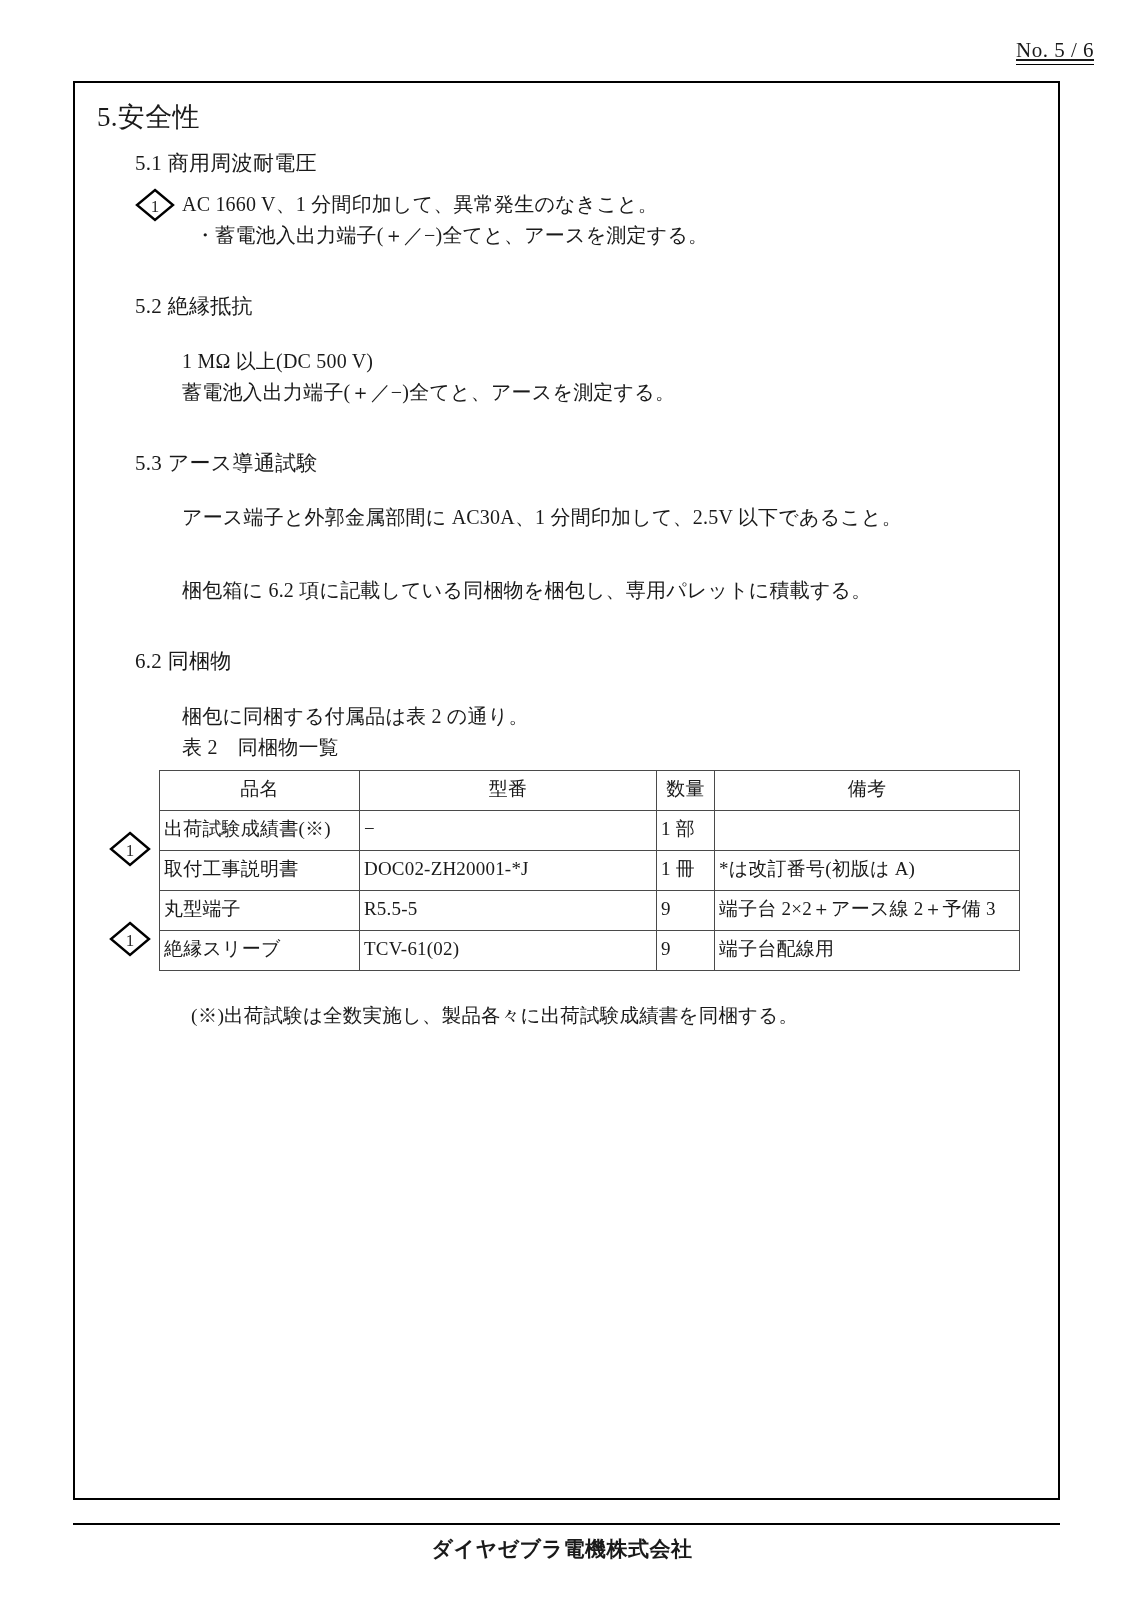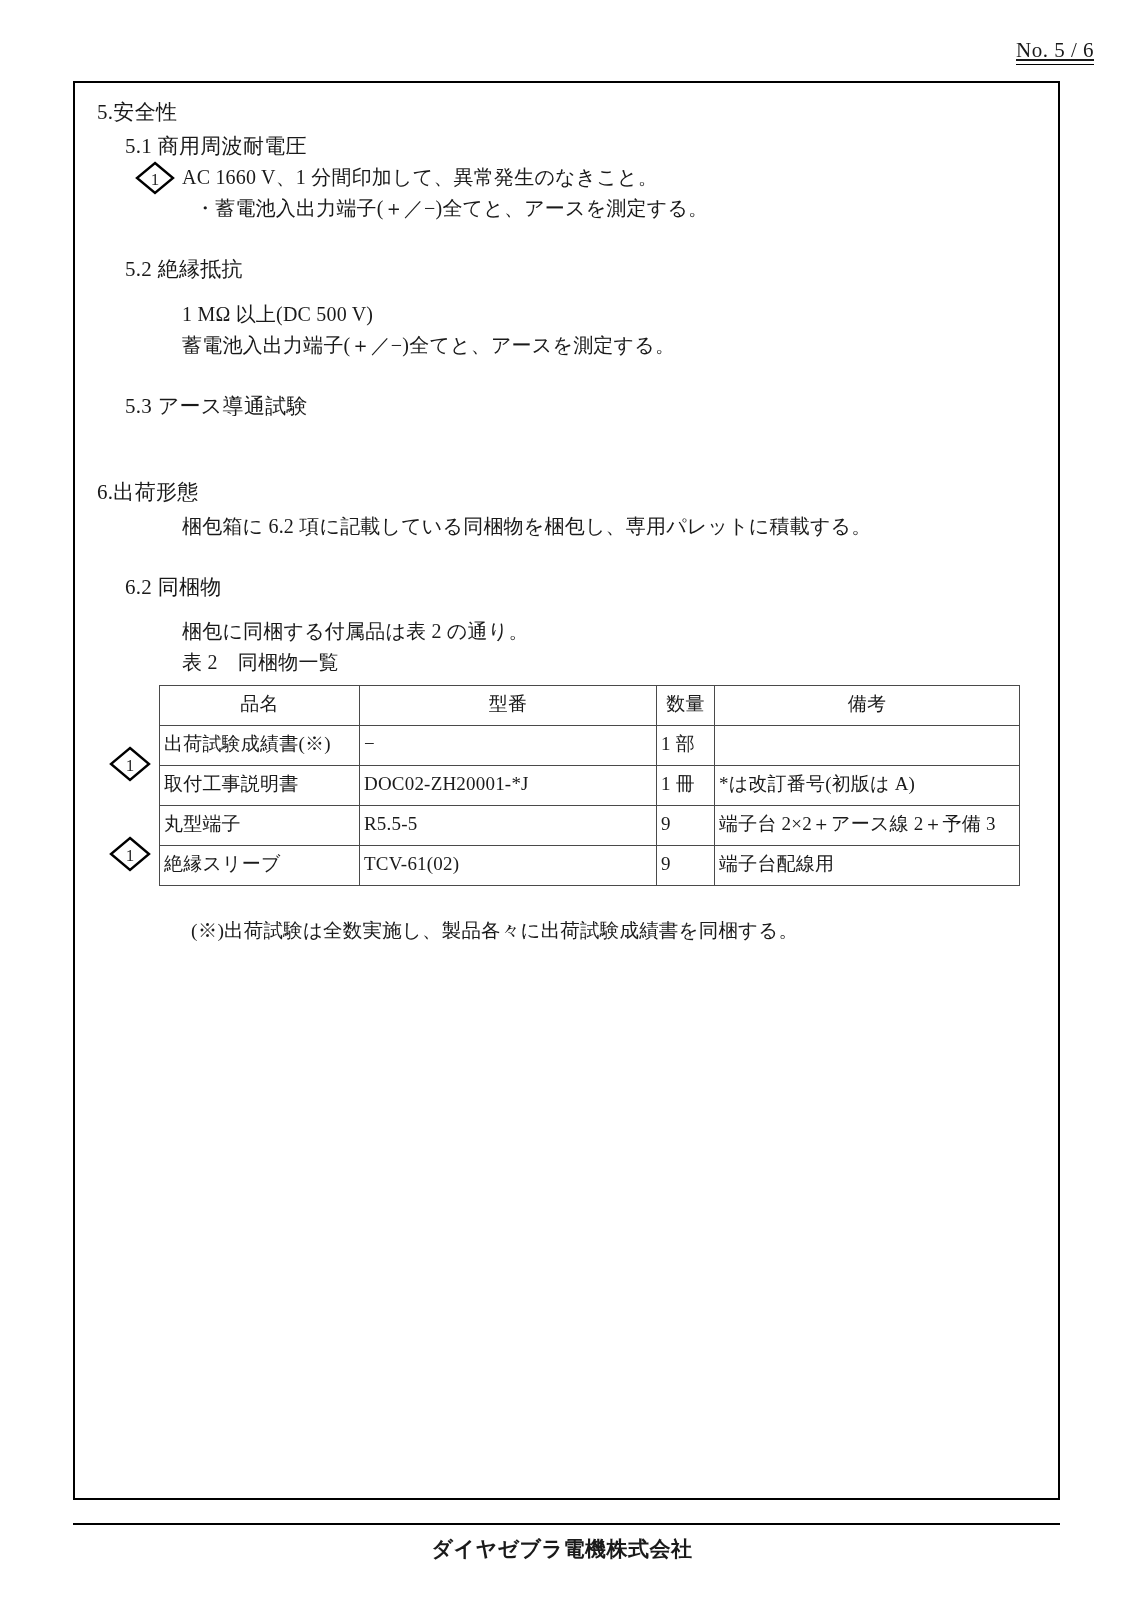--- a/index.html
+++ b/index.html
@@ -44,29 +44,29 @@
     position: absolute;
     left: 0;
     top: 0;
     right: 0;
     bottom: 0;
     padding: 14px 22px 0 22px;
   }
 
   
   .h1 {
-    font-size: 21px;
+    font-size: 27px;
     line-height: 1.5;
     margin: 0 0 2px 0;
     letter-spacing: 0.3px;
   }
   .h2 {
     font-size: 21px;
     line-height: 1.5;
-    margin: 0;
+    margin: 10px;
     padding-left: 28px;
     letter-spacing: 0.3px;
   }
   .body-line {
     font-size: 20px;
     line-height: 1.55;
     margin: 0;
     padding-left: 85px;
     letter-spacing: 0.2px;
   }
@@ -187,24 +187,24 @@
 
     <div class="h2">5.2 絶縁抵抗</div>
     <div class="spacer-sm"></div>
     <div class="body-line">1 MΩ 以上(DC 500 V)</div>
     <div class="body-line">蓄電池入出力端子(＋／−)全てと、アースを測定する。</div>
 
     <div class="spacer-md"></div>
 
     <div class="h2">5.3 アース導通試験</div>
     <div class="spacer-sm"></div>
+    <div class="body-line">アース端子と外郭金属部間に AC30A、1 分間印加して、2.5V 以下であること。</div>
 
     <div class="spacer-lg"></div>
 
-    <div class="h1">6.出荷形態</div>
 
     <div class="body-line">梱包箱に 6.2 項に記載している同梱物を梱包し、専用パレットに積載する。</div>
 
     <div class="spacer-md"></div>
 
     <div class="h2">6.2 同梱物</div>
     <div class="spacer-sm"></div>
     <div class="body-line">梱包に同梱する付属品は表 2 の通り。</div>
     <div class="body-line">表 2　同梱物一覧</div>
 

